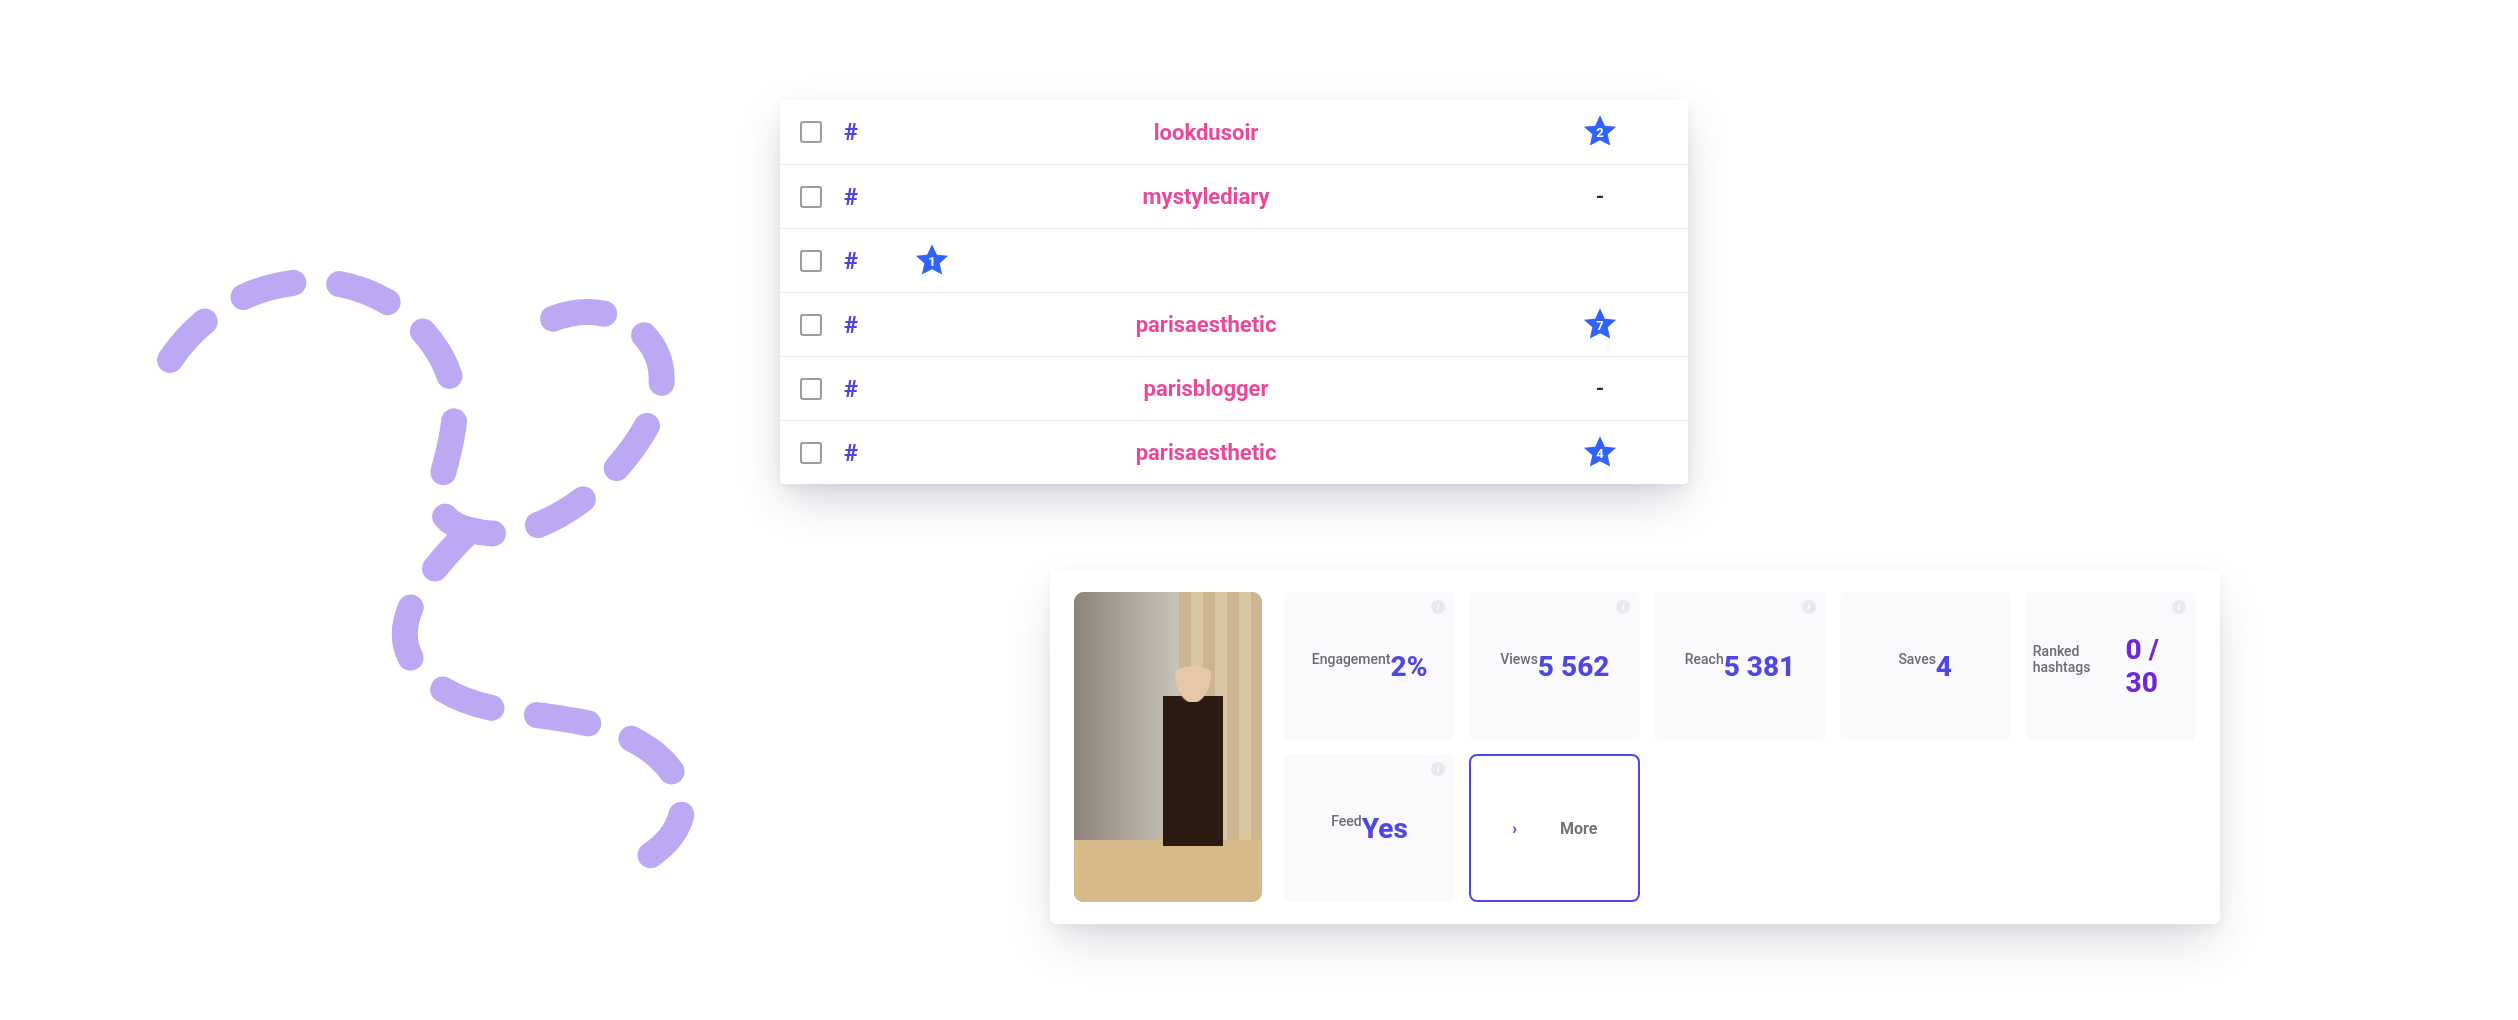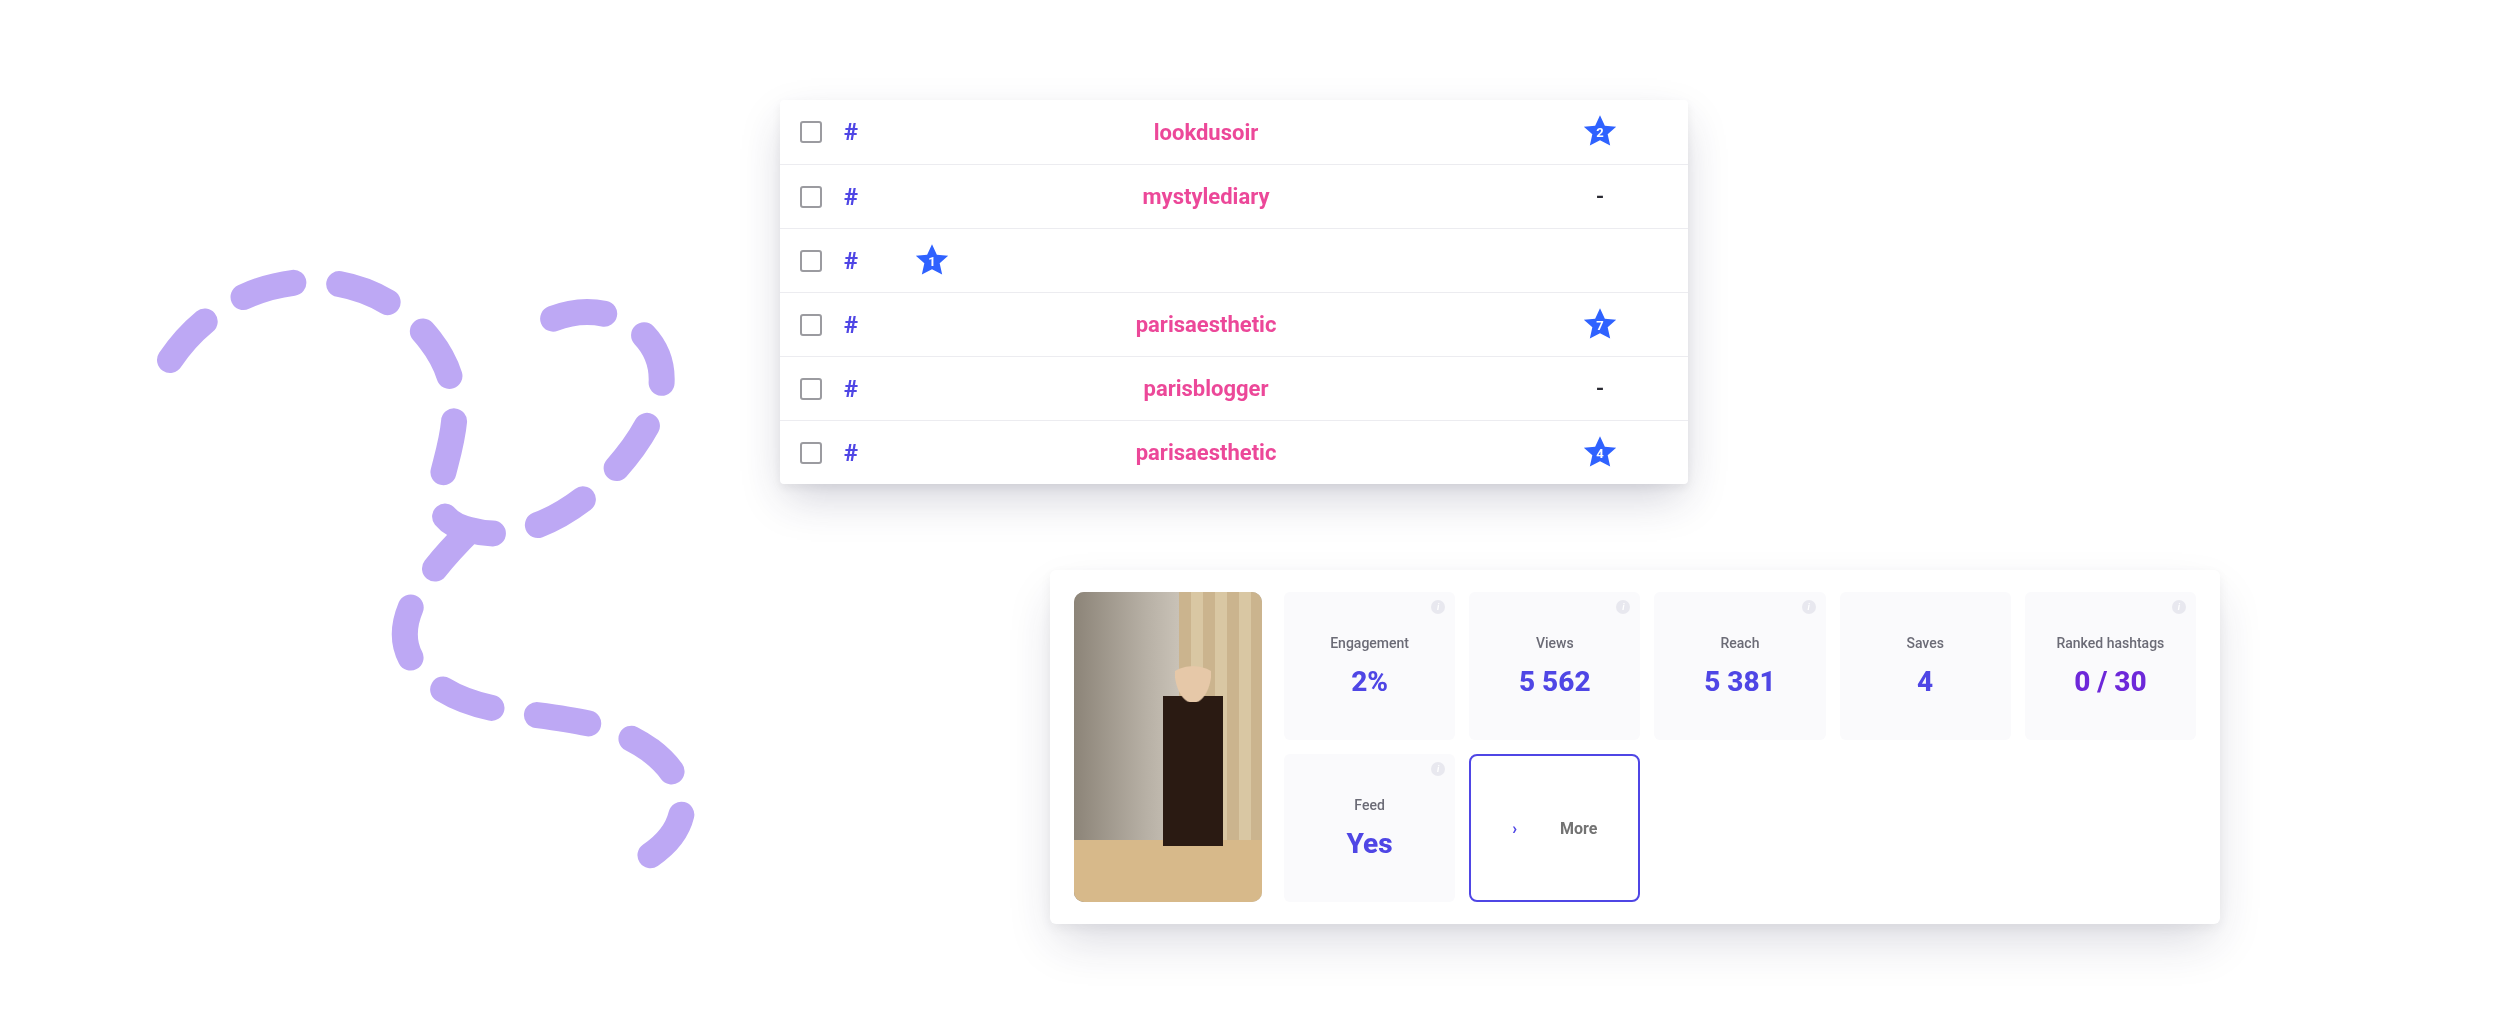--- a/index.html
+++ b/index.html
@@ -150,21 +150,21 @@
       display: grid;
       grid-template-columns: repeat(5, 1fr);
       grid-template-rows: repeat(2, 1fr);
       gap: 14px;
     }
     .metric {
       background: #fafafc;
       border-radius: 6px;
       position: relative;
       display: flex;
-      flex-direction: column;
+      flex-direction: row;
       align-items: center;
       justify-content: center;
       padding: 14px 8px;
     }
     .metric .label {
       font-size: 14px;
       color: #6b6b76;
       font-weight: 500;
       margin-bottom: 14px;
     }

